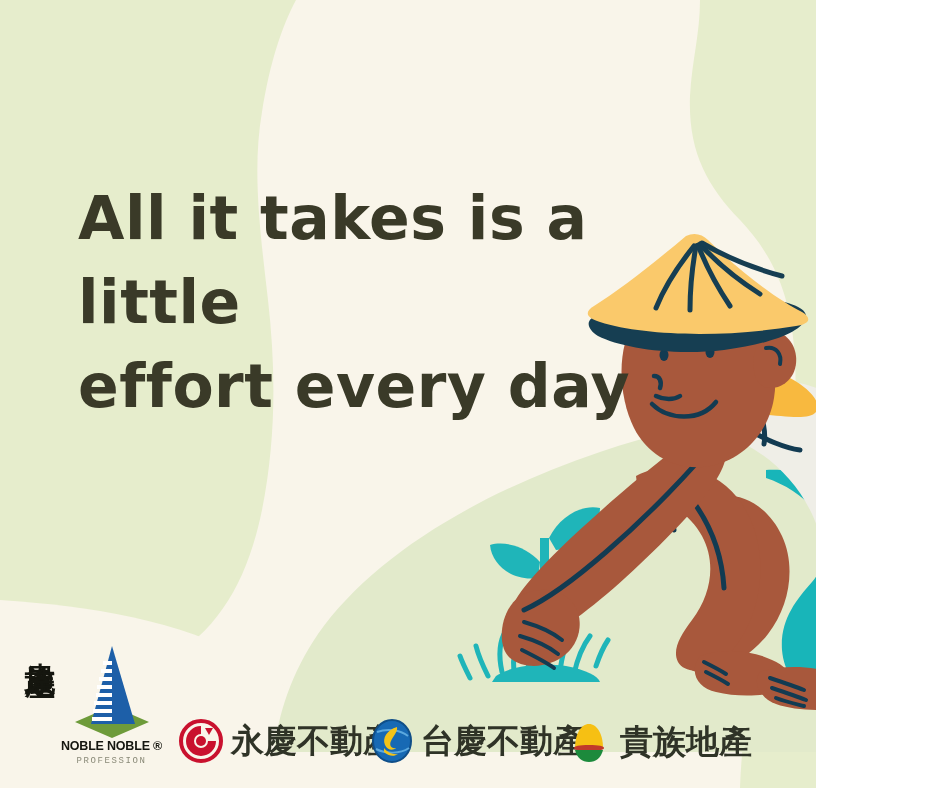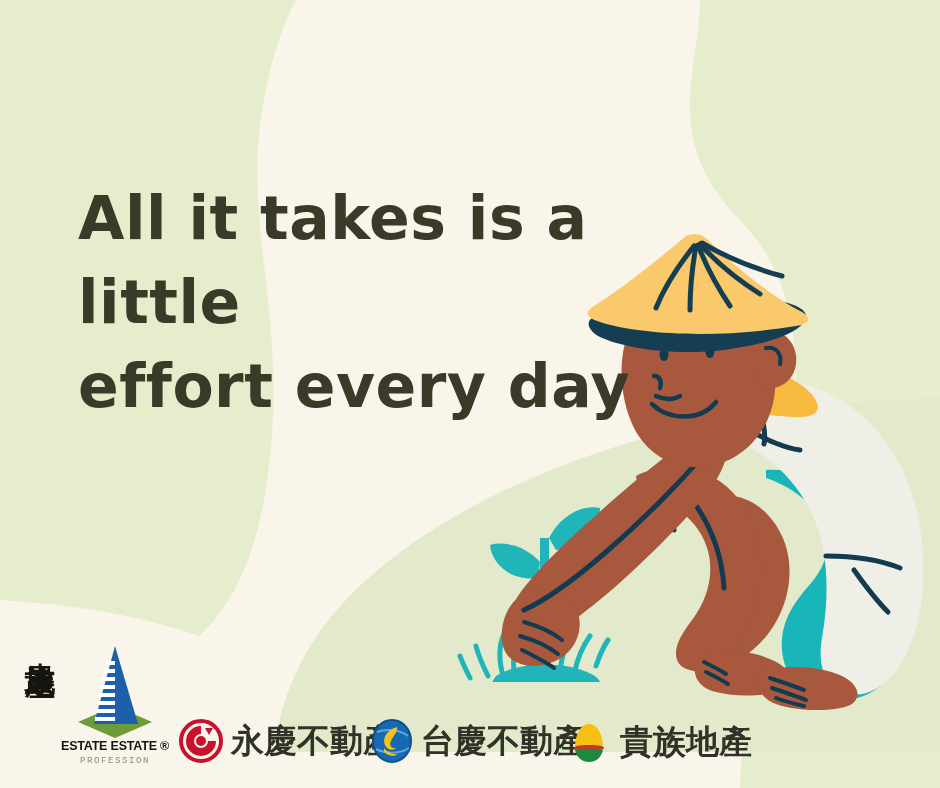--- a/index.html
+++ b/index.html
@@ -2,21 +2,21 @@
 <html><head>
 <meta charset="utf-8">
 <style>
   html, body {
     margin: 0;
     padding: 0;
     background: #ffffff;
   }
   #poster {
     position: relative;
-    width: 940px;
+    width: 816px;
     height: 788px;
     overflow: hidden;
     font-family: "DejaVu Sans", sans-serif;
     background: #E6EDCC;
   }
   #bg-svg, #art-svg {
     position: absolute;
     left: 0;
     top: 0;
     width: 940px;
@@ -303,21 +303,21 @@
             <rect x="32" y="17" width="9" height="4"></rect>
             <rect x="30" y="25" width="11" height="4"></rect>
             <rect x="28" y="33" width="13" height="4"></rect>
             <rect x="26" y="41" width="15" height="4"></rect>
             <rect x="25" y="49" width="16" height="4"></rect>
             <rect x="23" y="57" width="18" height="4"></rect>
             <rect x="22" y="65" width="19" height="4"></rect>
             <rect x="21" y="73" width="20" height="4"></rect>
           </g>
         </svg>
-        <div class="noble-en">ESTATE ESTATE ®</div>
+        <div class="noble-en">NOBLE NOBLE ®</div>
         <div class="noble-sub">PROFESSION</div>
       </div>
     </div>
 
     <div class="brand" id="brand-yungching">
       <svg class="brand-icon" width="46" height="46" viewBox="0 0 46 46">
         <circle cx="23" cy="23" r="20" fill="none" stroke="#C9112E" stroke-width="4"></circle>
         <path d="M23 8 A15 15 0 1 0 38 23 L30 23 A7 7 0 1 1 23 16 Z" fill="#C9112E"></path>
         <circle cx="23" cy="23" r="5" fill="#C9112E"></circle>
         <path d="M27 10 L35 10 L31 17 Z" fill="#C9112E"></path>

